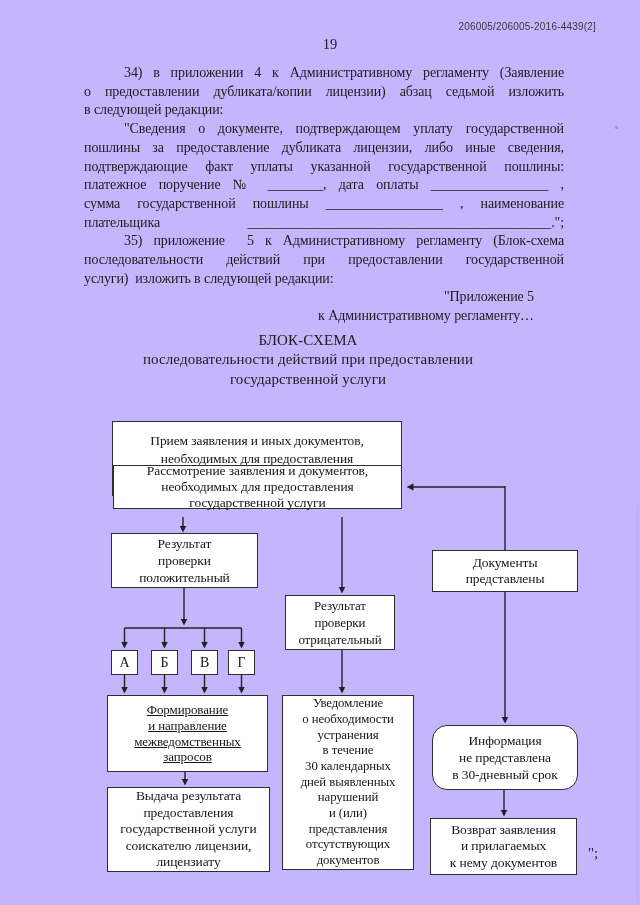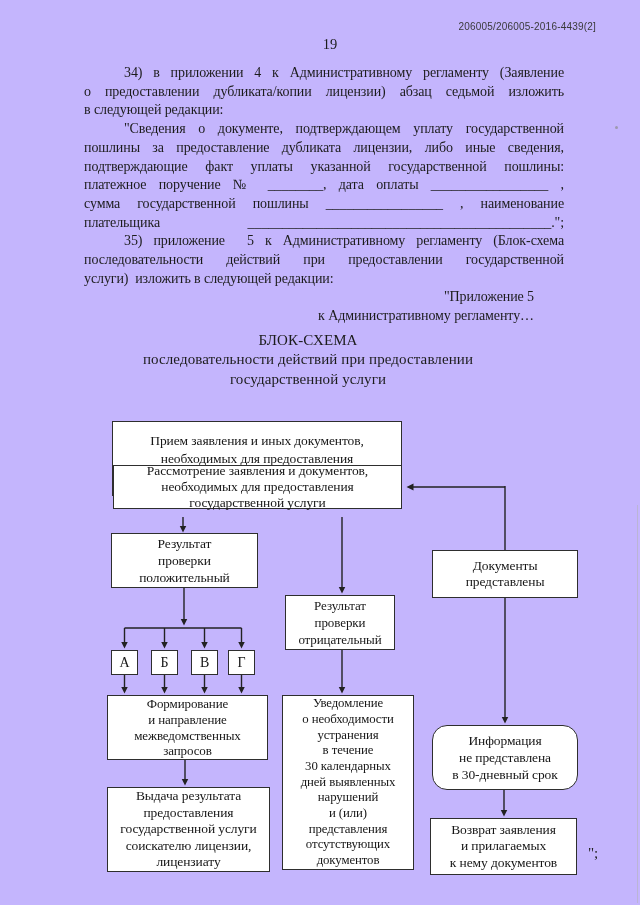--- a/index.html
+++ b/index.html
@@ -35,24 +35,24 @@
     position:absolute;box-sizing:border-box;z-index:2;
     border:1.5px solid #2e2e2e;background:#fff;
     display:flex;align-items:center;justify-content:center;
     text-align:center;white-space:pre-line;
     font-size:13.5px;line-height:17px;color:#161616;letter-spacing:-.1px;
   }
   .b1{left:112px;top:393px;width:290px;height:75px;line-height:18px;margin-top:28px;}
   .b2{left:113px;top:465px;width:289px;height:44px;line-height:16px;}
   .b3{left:111px;top:533px;width:147px;height:55px;line-height:17px;}
   .b6{left:285px;top:595px;width:110px;height:55px;line-height:17px;font-size:13px;}
-  .b8{left:432px;top:550px;width:146px;height:48px;line-height:16px;}
+  .b8{left:432px;top:550px;width:146px;height:42px;line-height:16px;}
   .blet{top:650px;width:27px;height:25px;font-size:14px;line-height:14px;}
   .bA{left:111px;} .bB{left:151px;} .bV{left:191px;} .bG{left:228px;}
-  .b4{left:107px;top:695px;width:161px;height:65px;line-height:15.8px;font-size:13px;}
+  .b4{left:107px;top:695px;width:161px;height:77px;line-height:15.8px;font-size:13px;text-decoration:underline;}
   .b5{left:107px;top:787px;width:163px;height:85px;line-height:16.5px;}
   .b7{left:282px;top:695px;width:132px;height:175px;line-height:15.7px;font-size:12.8px;}
   .b9{left:432px;top:725px;width:146px;height:65px;line-height:17px;border-radius:15px;}
   .b10{left:430px;top:818px;width:147px;height:57px;line-height:16.5px;}
   .closing-quote{position:absolute;left:588px;top:845px;font-size:15px;color:#222;}
   
   .artifact-line{position:absolute;left:637px;top:505px;width:1px;height:398px;background:#b5b5b5;opacity:.55;}
   .artifact-dot{position:absolute;left:615px;top:126px;width:3px;height:3px;border-radius:50%;background:#8d8d8d;opacity:.7;}
 </style>
 </head>

